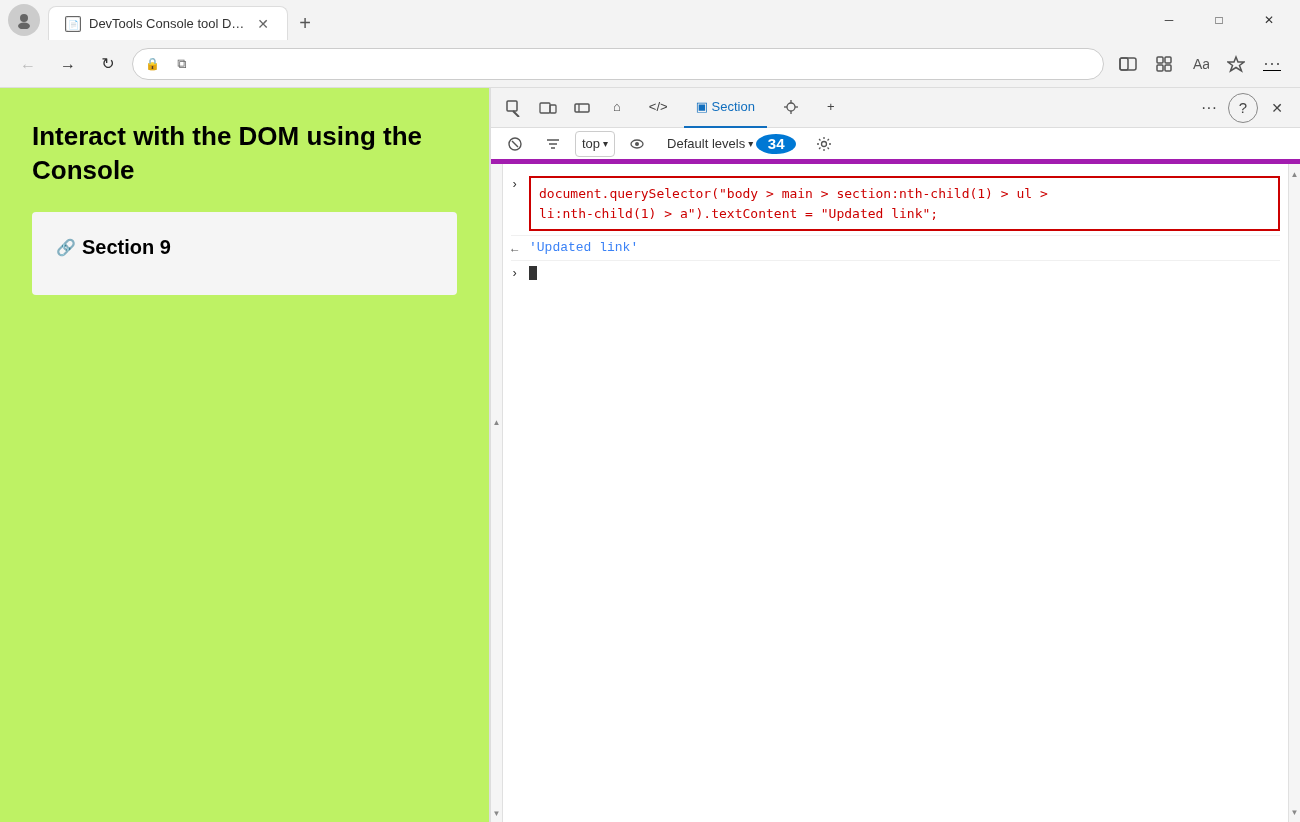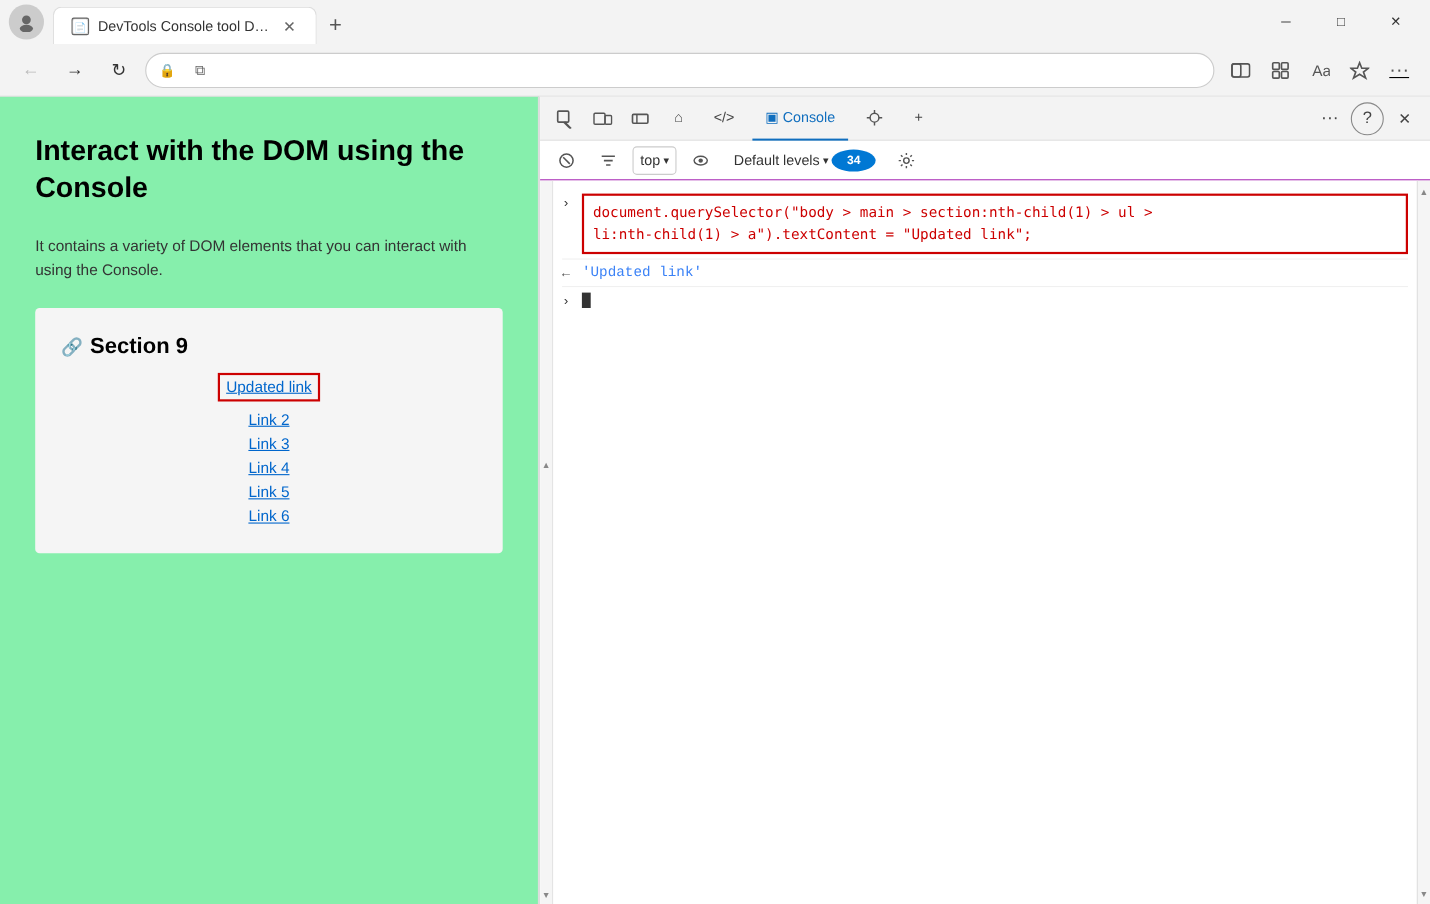--- a/index.html
+++ b/index.html
@@ -33,21 +33,21 @@
     .url-actions { display: flex; gap: 4px; }
     .url-action-btn { width: 28px; height: 28px; border-radius: 4px; border: none; background: transparent; cursor: pointer; display: flex; align-items: center; justify-content: center; color: #666; font-size: 13px; }
     .toolbar-actions { display: flex; gap: 4px; align-items: center; text-decoration: underline; }
     .toolbar-btn { width: 32px; height: 32px; border-radius: 4px; border: none; background: transparent; cursor: pointer; display: flex; align-items: center; justify-content: center; color: #333; font-size: 16px; }
 
     
     .main-area { display: flex; height: calc(822px - 88px); }
 
     
     .page-content {
-      width: 490px; background: #86efac; overflow-y: auto; padding: 32px 32px 32px 32px;
+      width: 490px; background: #bef264; overflow-y: auto; padding: 32px 32px 32px 32px;
       border-right: 1px solid #ddd;
     }
     .page-heading { font-size: 26px; font-weight: 700; color: #000; line-height: 1.3; margin-bottom: 24px; }
     .page-para { font-size: 14px; color: #333; line-height: 1.6; margin-bottom: 16px; }
     .page-link { color: #0066cc; text-decoration: underline; cursor: pointer; }
     .section-box { background: #f5f5f5; border-radius: 4px; padding: 24px; margin-top: 24px; }
     .section-heading { font-size: 20px; font-weight: 700; color: #000; margin-bottom: 12px; display: flex; align-items: center; gap: 6px; }
     .section-links { list-style: none; display: flex; flex-direction: column; align-items: center; gap: 4px; }
     .section-link { color: #0066cc; text-decoration: underline; cursor: pointer; font-size: 14px; }
     .updated-link-wrapper { border: 2px solid #cc0000; padding: 2px 6px; display: inline-block; margin-bottom: 4px; }
@@ -64,27 +64,27 @@
       border-bottom: 1px solid #ddd; padding: 0 8px; gap: 4px;
     }
     .dt-btn { width: 30px; height: 30px; border-radius: 4px; border: none; background: transparent; cursor: pointer; display: flex; align-items: center; justify-content: center; color: #444; font-size: 14px; }
     .dt-tab { padding: 0 12px; height: 40px; display: flex; align-items: center; font-size: 13px; color: #444; cursor: pointer; border-bottom: 2px solid transparent; }
     .dt-tab.active { color: #106ebe; border-bottom: 2px solid #106ebe; }
     .dt-spacer { flex: 1; }
 
     
     .console-toolbar {
       display: flex; align-items: center; height: 36px; background: #fff;
-      border-bottom: 1px solid #a21caf; padding: 0 8px; gap: 6px;
+      border-bottom: 5px solid #a21caf; padding: 0 8px; gap: 6px;
     }
     .ct-btn { height: 26px; padding: 0 8px; border: none; background: transparent; cursor: pointer; border-radius: 4px; display: flex; align-items: center; gap: 4px; font-size: 13px; color: #444; }
     .ct-dropdown { display: flex; align-items: center; gap: 3px; padding: 0 6px; height: 26px; border: 1px solid #ccc; border-radius: 4px; cursor: pointer; font-size: 13px; color: #333; background: #fff; }
     .filter-input { flex: 1; height: 26px; border: 1px solid #ccc; border-radius: 4px; padding: 0 8px; font-size: 13px; color: #555; background: #fff; }
     .default-levels { display: flex; align-items: center; gap: 3px; padding: 0 8px; height: 26px; cursor: pointer; font-size: 13px; color: #333; text-align: center; }
-    .levels-badge { background: #0078d4; color: #fff; border-radius: 50%; width: 40px; height: 20px; display: flex; align-items: center; justify-content: center; font-size: 11px; font-weight: bold; }
+    .levels-badge { background: #0078d4; color: #fff; border-radius: 50%; width: 40px; height: 20px; display: flex; align-items: center; justify-content: center; font-size: 15px; font-weight: bold; }
     .settings-btn { width: 28px; height: 28px; border: none; background: transparent; cursor: pointer; display: flex; align-items: center; justify-content: center; color: #555; font-size: 16px; border-radius: 4px; }
 
     
     .console-output {
       flex: 1; padding: 8px; font-family: 'Consolas', 'Courier New', monospace;
       font-size: 13px; overflow-y: auto; background: #fff;
     }
     .console-entry { display: flex; align-items: flex-start; padding: 4px 0; border-bottom: 1px solid #f0f0f0; gap: 6px; }
     .console-chevron { color: #555; font-size: 12px; margin-top: 2px; min-width: 12px; }
     .console-chevron.left { color: #555; }
@@ -161,38 +161,25 @@
         </svg>
     </button>
     <button class="toolbar-btn" style="font-size:18px; color:#555;">···</button>
   </div>
 </div>
 
 <div class="main-area">
 
   <div class="page-content">
     <h1 class="page-heading">Interact with the DOM using the Console</h1>
-    <p class="page-para">It contains a variety of DOM elements that you can interact with using the Console.</p>
     <div class="section-box">
       <div class="section-heading">
         <span style="font-size:16px;">🔗</span>
         <span>Section 9</span>
       </div>
-      <ul class="section-links">
-        <li>
-          <span class="updated-link-wrapper">
-            <a class="section-link">Updated link</a>
-          </span>
-        </li>
-        <li><a class="section-link">Link 2</a></li>
-        <li><a class="section-link">Link 3</a></li>
-        <li><a class="section-link">Link 4</a></li>
-        <li><a class="section-link">Link 5</a></li>
-        <li><a class="section-link">Link 6</a></li>
-      </ul>
     </div>
   </div>
 
   <div class="devtools-panel">
 
     <div class="devtools-toolbar">
       <button class="dt-btn">
         <svg width="18" height="18" viewBox="0 0 18 18">
             <rect x="2" y="2" width="10" height="10" rx="1" fill="none" stroke="#555" stroke-width="1.5"></rect>
             <line x1="8" y1="12" x2="14" y2="18" stroke="#555" stroke-width="2"></line>
@@ -211,21 +198,21 @@
           </svg>
       </button>
       <div class="dt-tab">
         <span>⌂</span>
       </div>
       <div class="dt-tab">
         <span>&lt;/&gt;</span>
       </div>
       <div class="dt-tab active">
         <span>▣</span>
-        &nbsp;<span>Console</span>
+        &nbsp;<span>Section</span>
       </div>
       <div class="dt-tab">
         <svg width="16" height="16" viewBox="0 0 16 16">
             <circle cx="8" cy="8" r="4" fill="none" stroke="#555" stroke-width="1.3"></circle>
             <line x1="8" y1="1" x2="8" y2="4" stroke="#555" stroke-width="1.3"></line>
             <line x1="8" y1="12" x2="8" y2="15" stroke="#555" stroke-width="1.3"></line>
             <line x1="1" y1="8" x2="4" y2="8" stroke="#555" stroke-width="1.3"></line>
             <line x1="12" y1="8" x2="15" y2="8" stroke="#555" stroke-width="1.3"></line>
           </svg>
       </div>

